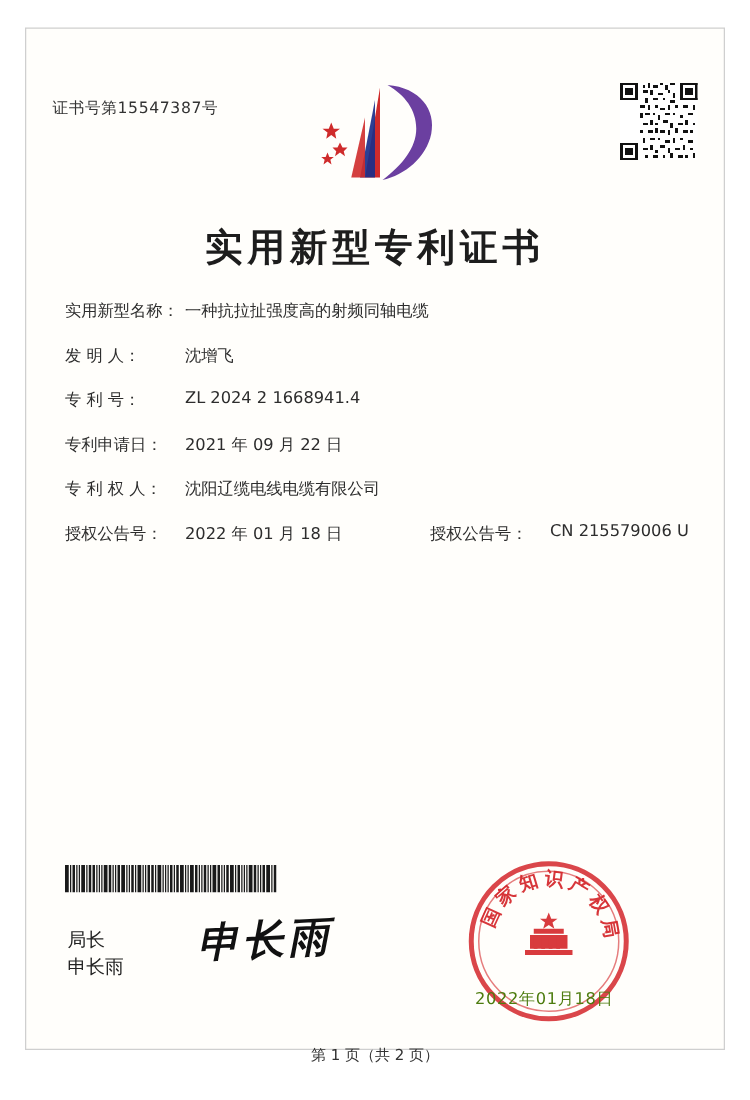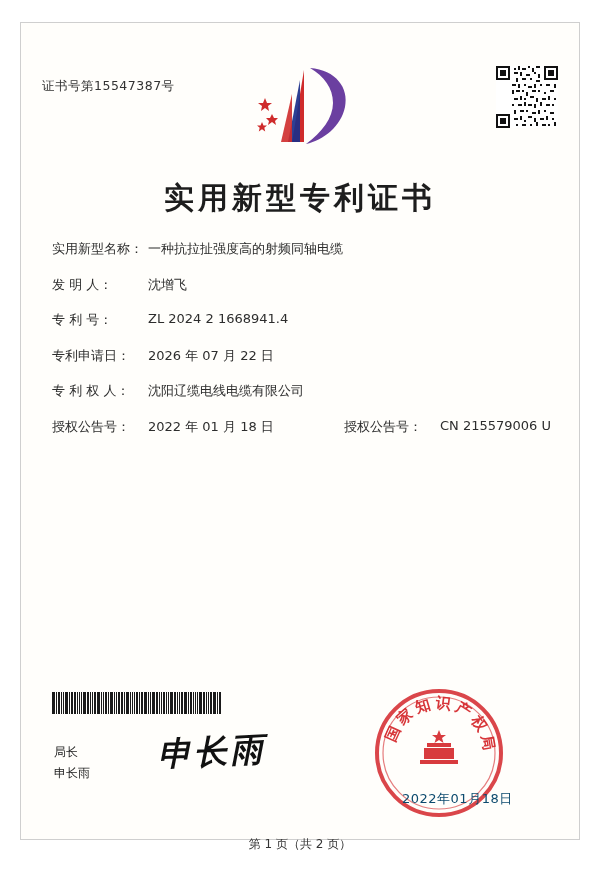--- a/index.html
+++ b/index.html
@@ -150,21 +150,21 @@
     height: 100%;
     background: #1a1a1a;
     margin-right: 1px;
   }
 
   
   .sig-labels {
     position: absolute;
     left: 54px;
     top: 742px;
-    font-size: 12px;
+    font-size: 15px;
     line-height: 21px;
     color: #222;
   }
   .sig-hand {
     position: absolute;
     left: 158px;
     top: 730px;
     font-size: 33px;
     font-family: "DejaVu Serif", "Liberation Serif", serif;
     font-style: italic;
@@ -178,24 +178,24 @@
   .seal {
     position: absolute;
     left: 372px;
     top: 686px;
     width: 134px;
     height: 134px;
   }
 
   .seal-date {
     position: absolute;
-    left: 402px;
+    left: 380px;
     top: 790px;
     font-size: 13px;
-    color: #0c4a6e;
+    color: #4d7c0f;
     letter-spacing: 0.5px;
   }
 
   
   .page-footer {
     position: absolute;
     left: 0;
     right: 0;
     top: 836px;
     text-align: center;
@@ -336,21 +336,21 @@
     <div class="field-row">
       <div class="field-label">发 明 人：</div>
       <div class="field-value">沈增飞</div>
     </div>
     <div class="field-row">
       <div class="field-label">专 利 号：</div>
       <div class="field-value">ZL 2024 2 1668941.4</div>
     </div>
     <div class="field-row">
       <div class="field-label">专利申请日：</div>
-      <div class="field-value">2026 年 07 月 22 日</div>
+      <div class="field-value">2021 年 09 月 22 日</div>
     </div>
     <div class="field-row">
       <div class="field-label">专 利 权 人：</div>
       <div class="field-value">沈阳辽缆电线电缆有限公司</div>
     </div>
     <div class="field-row dual">
       <div class="field-label">授权公告号：</div>
       <div class="field-value">2022 年 01 月 18 日</div>
       <div class="field-label2">授权公告号：</div>
       <div class="field-value2">CN 215579006 U</div>

